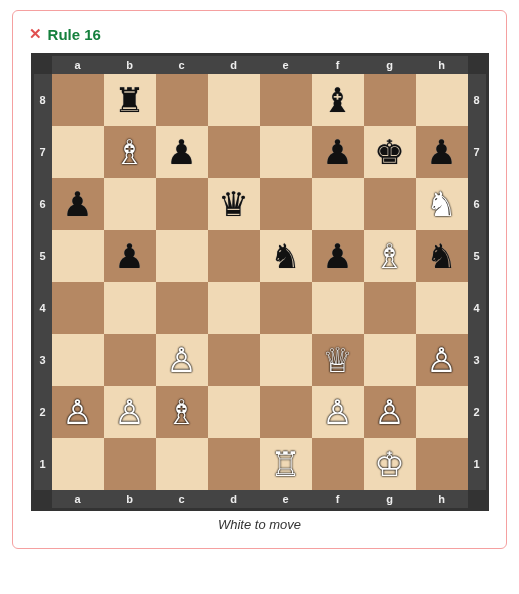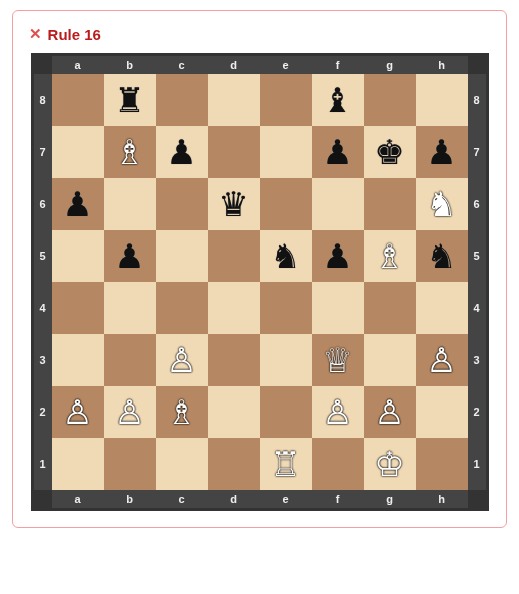--- a/index.html
+++ b/index.html
@@ -27,21 +27,21 @@
       margin-bottom: 10px;
     }
     .x-icon {
       color: #e05050;
       font-weight: bold;
       font-size: 15px;
     }
     .rule-label {
       font-size: 15px;
       font-weight: 600;
-      color: #b91c1c;
+      color: #15803d;
     }
     .description {
       font-size: 13.5px;
       color: #333;
       margin-bottom: 12px;
       line-height: 1.5;
     }
     .description a {
       color: #d44000;
       text-decoration: underline;
@@ -278,14 +278,15 @@
           <div class="file-label">a</div>
           <div class="file-label">b</div>
           <div class="file-label">c</div>
           <div class="file-label">d</div>
           <div class="file-label">e</div>
           <div class="file-label">f</div>
           <div class="file-label">g</div>
           <div class="file-label">h</div>
         </div>
       </div>
+    <div class="caption">White to move</div>
   </div>
 </div>
 
 </body></html>

